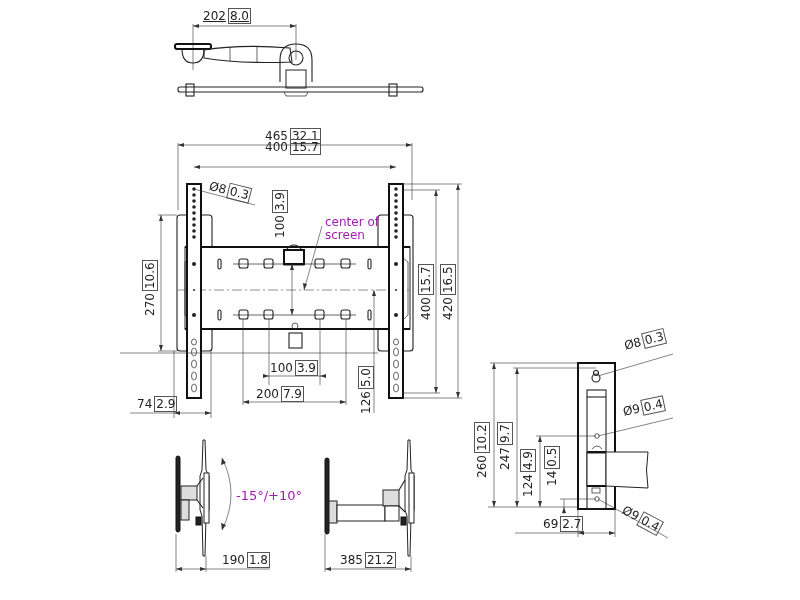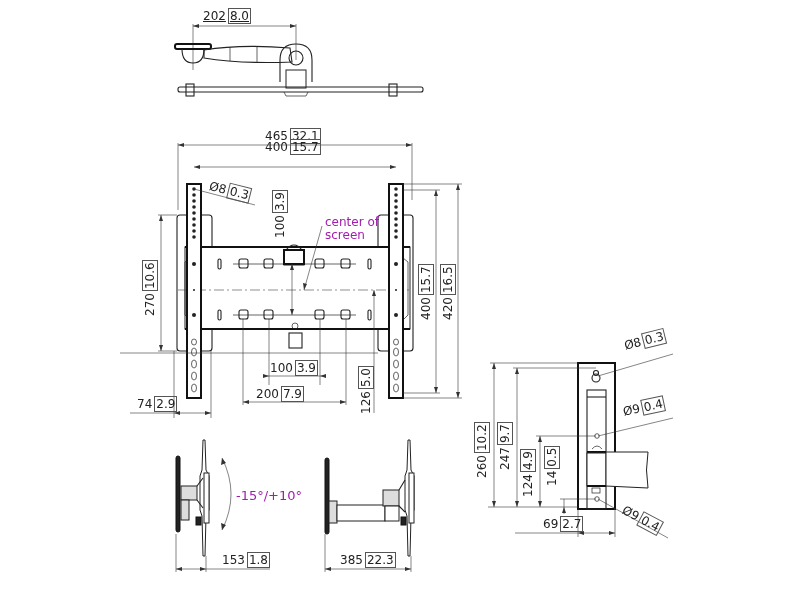--- a/index.html
+++ b/index.html
@@ -307,24 +307,24 @@
 </div>
 <div class="lbl v" style="left:360px;top:414px;">
   <span>126</span><span class="br">5.0</span>
 </div>
 <div class="lbl" style="left:131px;top:398px;margin-left:6px;">
   <span>74</span><span class="br">2.9</span>
 </div>
 
 <div class="angle" style="left:236px;top:488px;">-15°/+10°</div>
 <div class="lbl" style="left:222px;top:554px;">
-  <span>153</span><span class="br">1.8</span>
+  <span>190</span><span class="br">1.8</span>
 </div>
 <div class="lbl" style="left:340px;top:554px;">
-  <span>385</span><span class="br">22.3</span>
+  <span>385</span><span class="br">21.2</span>
 </div>
 
 <div class="lbl" style="left:623px;top:340px;transform:rotate(-14deg);transform-origin:left top;">
   <span>Ø</span><span>8</span><span class="br">0.3</span>
 </div>
 <div class="lbl" style="left:622px;top:406px;transform:rotate(-12deg);transform-origin:left top;">
   <span>Ø</span><span>9</span><span class="br">0.4</span>
 </div>
 <div class="lbl" style="left:626px;top:504px;transform:rotate(28deg);transform-origin:left top;">
   <span>Ø</span><span>9</span><span class="br">0.4</span>

